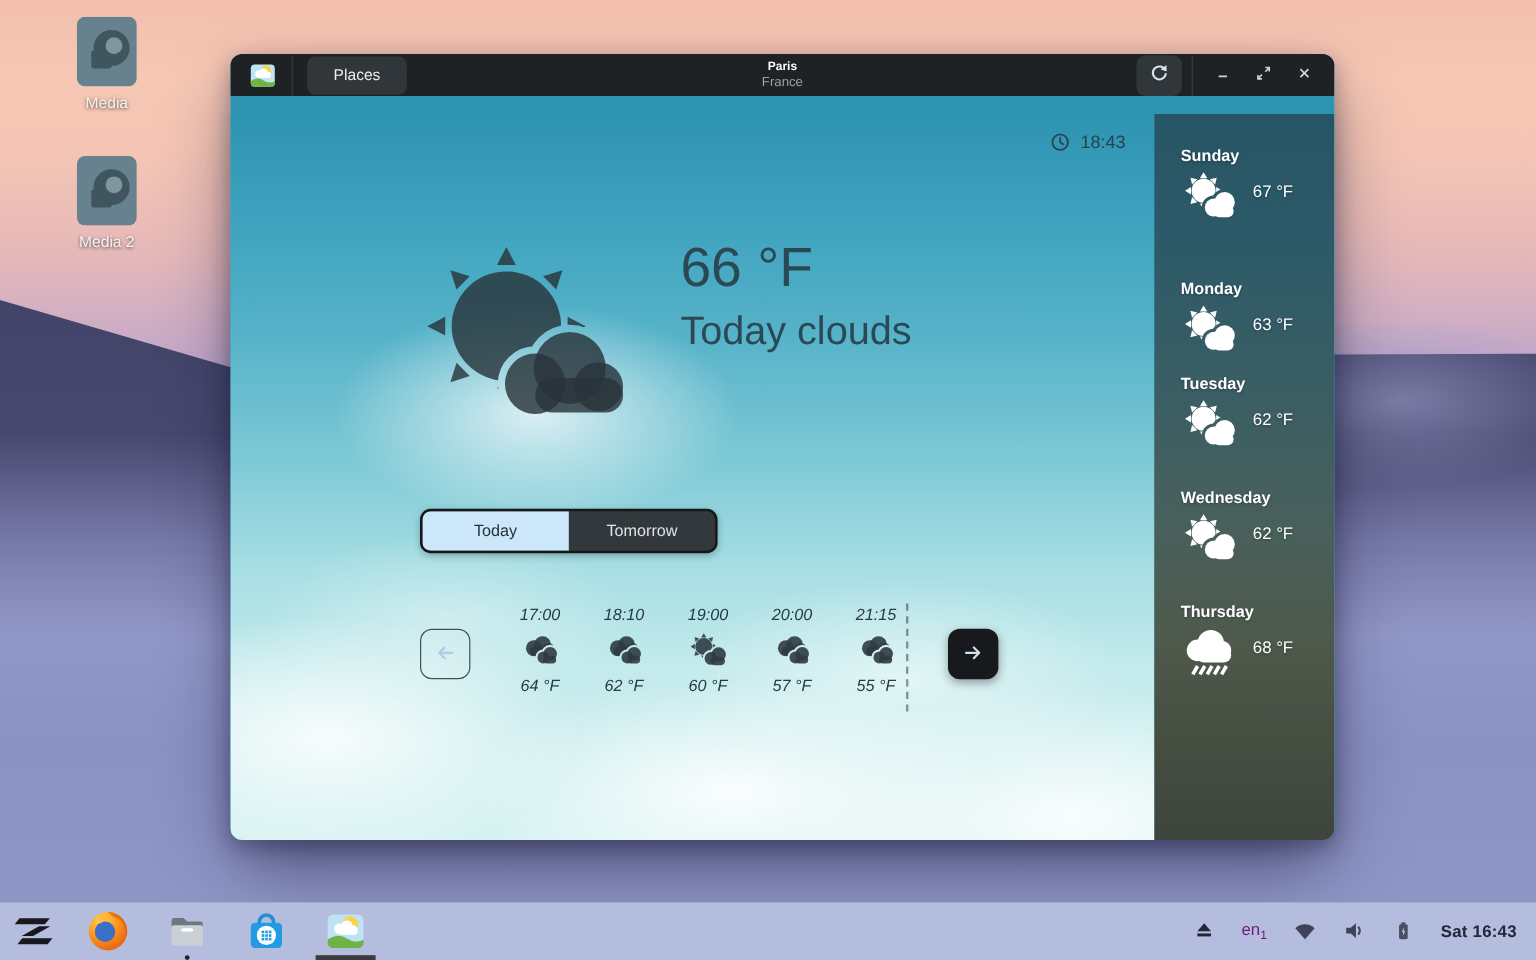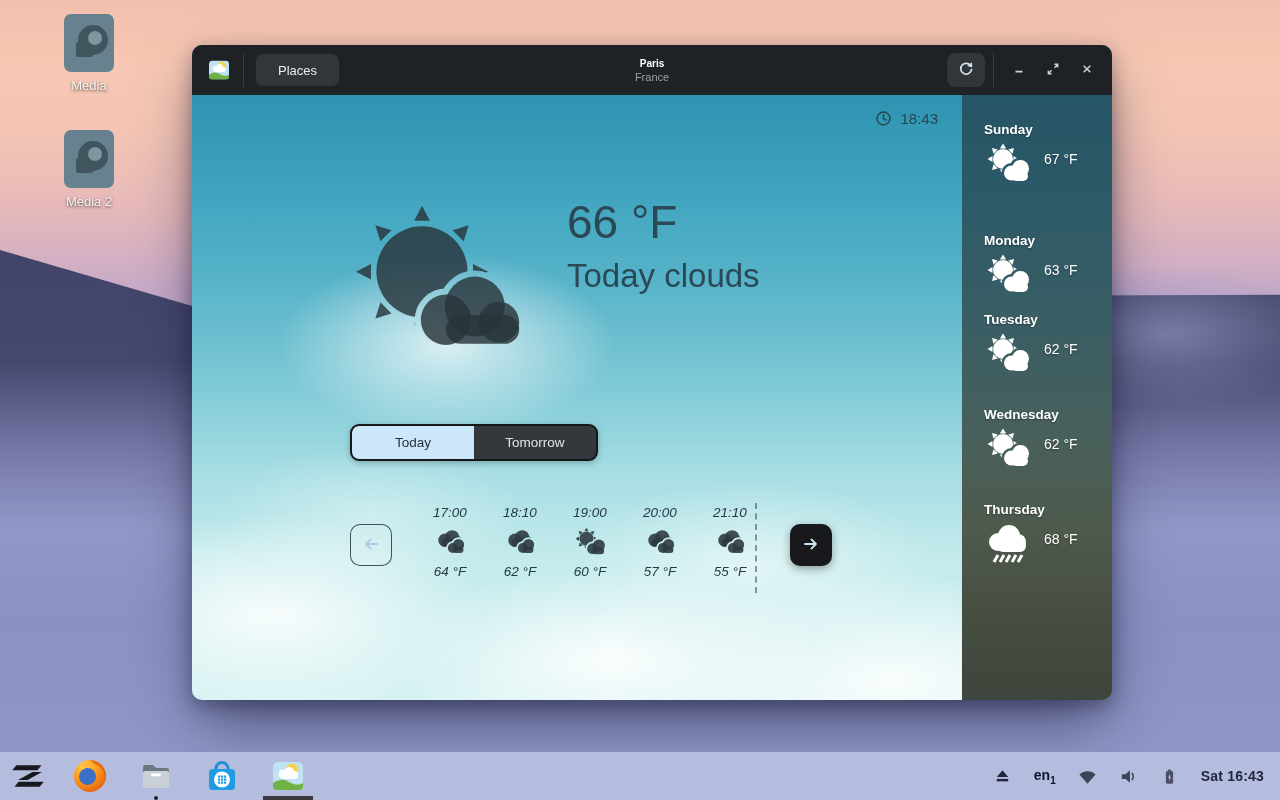--- a/index.html
+++ b/index.html
@@ -21,21 +21,21 @@
   .desk-icon .lbl { margin-top:6px; font-size:13px; color:#f2f2f2; text-shadow:0 1px 3px rgba(0,0,0,.65); }
   #desk-icon-1 { left:34px; top:14px; }
   #desk-icon-2 { left:34px; top:130px; }
 
   
   .window { position:absolute; left:192px; top:45px; width:920px; height:655px; border-radius:10px;
     box-shadow:0 28px 60px -8px rgba(20,20,50,.55), 0 6px 18px rgba(20,20,50,.35); }
   .window-body { width:100%; height:100%; border-radius:10px; overflow:hidden; position:relative; background:#2e93b1; }
 
   
-  .header { position:absolute; left:0; top:0; width:100%; height:50px; background:#1e2225; display:flex; align-items:center; }
+  .header { position:absolute; left:0; top:0; width:100%; height:35px; background:#1e2225; display:flex; align-items:center; }
   .app-icon { width:24px; height:24px; margin-left:15px; }
   .hsep { width:1px; height:34px; background:#383d41; margin:0 12px; }
   .places-btn { height:32px; padding:0 22px; background:#31363a; border:none; border-radius:7px;
     color:#e8ecee; font-size:13px; font-family:inherit; display:flex; align-items:center; cursor:pointer; }
   .title-wrap { position:absolute; left:50%; transform:translateX(-50%); text-align:center; }
   .title { font-size:10px; font-weight:bold; color:#ffffff; }
   .subtitle { font-size:11px; color:#9aa0a4; margin-top:2px; }
   .header-right { margin-left:auto; display:flex; align-items:center; }
   .refresh-btn { width:38px; height:34px; background:#31363a; border:none; border-radius:8px;
     display:flex; align-items:center; justify-content:center; cursor:pointer; }
@@ -97,21 +97,21 @@
   .tb-app { width:40px; height:40px; margin-left:14px; display:flex; align-items:center; justify-content:center;
     position:relative; cursor:pointer; }
   .tb-app svg { width:36px; height:36px; }
   .tb-app:first-child { margin-left:8px; }
   .run-dot { position:absolute; bottom:-4px; left:50%; transform:translateX(-50%);
     width:4px; height:4px; border-radius:50%; background:#20232c; }
   .run-bar { position:absolute; bottom:-6px; left:50%; transform:translateX(-50%);
     width:50px; height:6px; background:#3a3a3f; }
   .tray { margin-left:auto; display:flex; align-items:center; gap:22px; padding-right:16px; color:#23263b; }
   .tray svg { width:19px; height:19px; display:block; }
-  .kbd { font-size:14px; font-weight:bold; color:#0f172a; }
+  .kbd { font-size:14px; font-weight:normal; color:#701a75; }
   .kbd sub { font-size:10px; }
   .tray-clock { font-size:14px; font-weight:bold; color:#23263b; letter-spacing:.2px; cursor:pointer; }
 </style>
 </head>
 <body>
 
 <svg width="0" height="0" style="position:absolute" aria-hidden="true">
   <defs>
     <mask id="gapFC" maskUnits="userSpaceOnUse" x="0" y="0" width="48" height="48">
       <rect width="48" height="48" fill="#fff"></rect>
@@ -361,21 +361,21 @@
                 <circle cx="28" cy="31" r="7"></circle>
                 <circle cx="36" cy="26.5" r="8"></circle>
                 <rect x="28" y="29" width="15" height="9" rx="4.5"></rect>
               </g>
             </svg>
       </div>
       <div class="tp">57 °F</div>
     </div>
 
     <div class="hour-col" style="left:503px">
-      <div class="t">21:10</div>
+      <div class="t">21:15</div>
       <div class="ic">
         <svg viewBox="0 0 48 48">
               <g mask="url(#gapOC)" fill="rgba(47,59,65,.9)">
           <circle cx="17" cy="20" r="9.5"></circle>
                 <circle cx="27" cy="16" r="10"></circle>
                 <circle cx="34" cy="21.5" r="7.5"></circle>
                 <rect x="12" y="18" width="26" height="11" rx="5.5"></rect>
               </g>
           <g fill="rgba(47,59,65,.9)">
                 <circle cx="28" cy="31" r="7"></circle>

